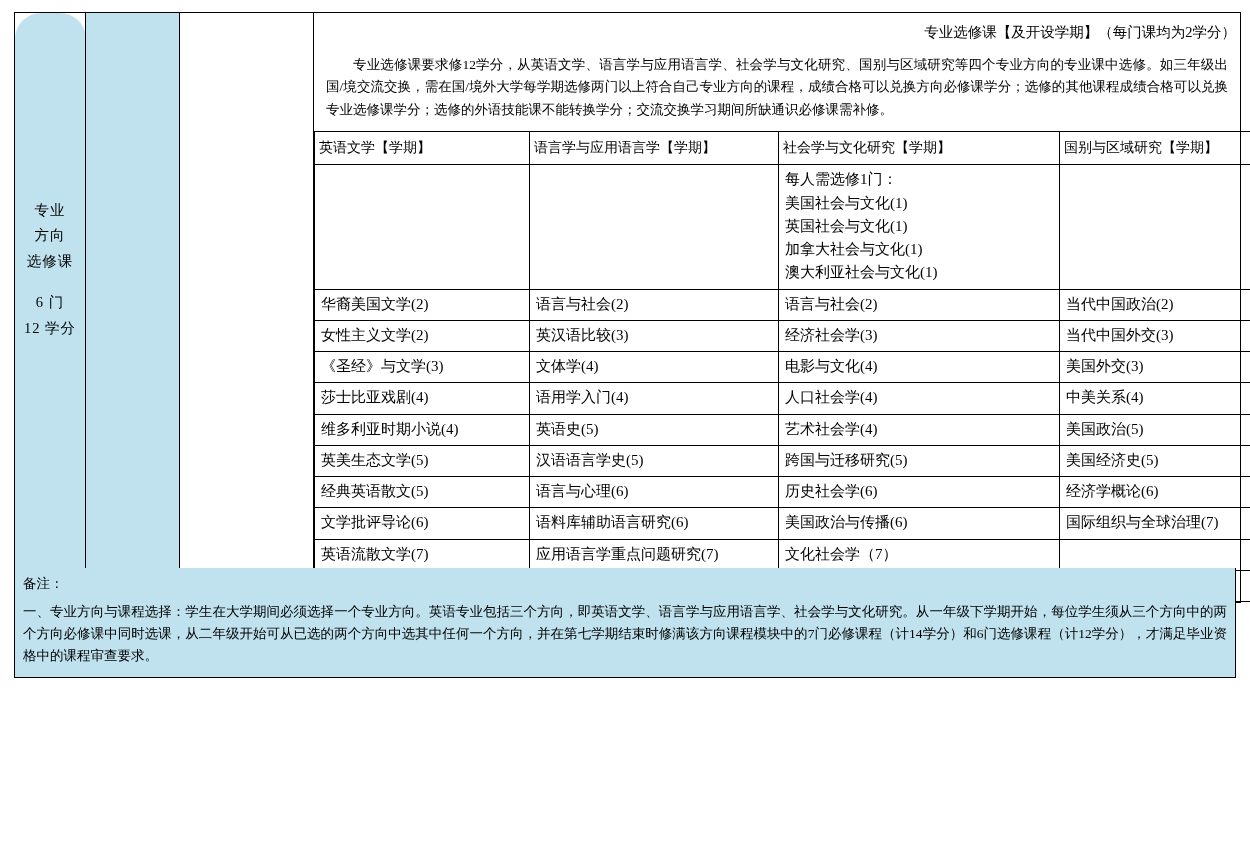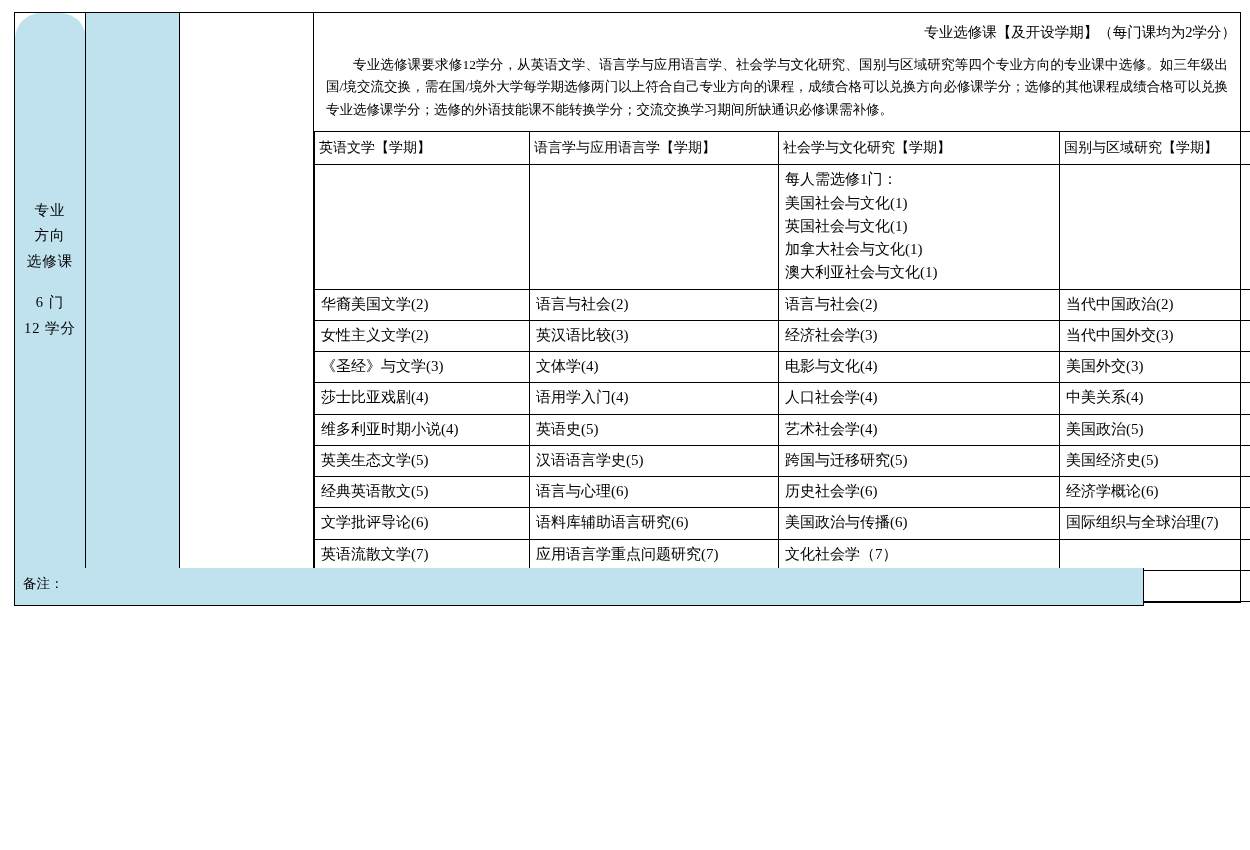--- a/index.html
+++ b/index.html
@@ -86,21 +86,21 @@
   .c2 { width: 240px; }
   .c3 { width: 272px; }
   .c4 { width: 206px; }
   .multi { line-height: 1.65; }
   .multi div { white-space: nowrap; }
 
   
   .notes {
     position: absolute;
     left: 14px;
-    width: 1130px;
+    width: 1222px;
     background: #bfe2ee;
     border: 1px solid #000000;
     border-top: none;
     box-sizing: border-box;
     padding: 5px 6px 8px 6px;
   }
   .notes .n-title {
     font-size: 13.5px;
     padding: 2px 2px 4px 2px;
   }
@@ -229,16 +229,17 @@
             </tbody>
           </table>
 
         </td>
       </tr>
     </tbody>
   </table>
 
   <div class="notes" style="top: 568.312px;">
     <div class="n-title">备注：</div>
+    <div class="n-item">一、专业方向与课程选择：学生在大学期间必须选择一个专业方向。英语专业包括三个方向，即英语文学、语言学与应用语言学、社会学与文化研究。从一年级下学期开始，每位学生须从三个方向中的两个方向必修课中同时选课，从二年级开始可从已选的两个方向中选其中任何一个方向，并在第七学期结束时修满该方向课程模块中的7门必修课程（计14学分）和6门选修课程（计12学分），才满足毕业资格中的课程审查要求。</div>
   </div>
 
 
 </div>
 
 </body></html>

